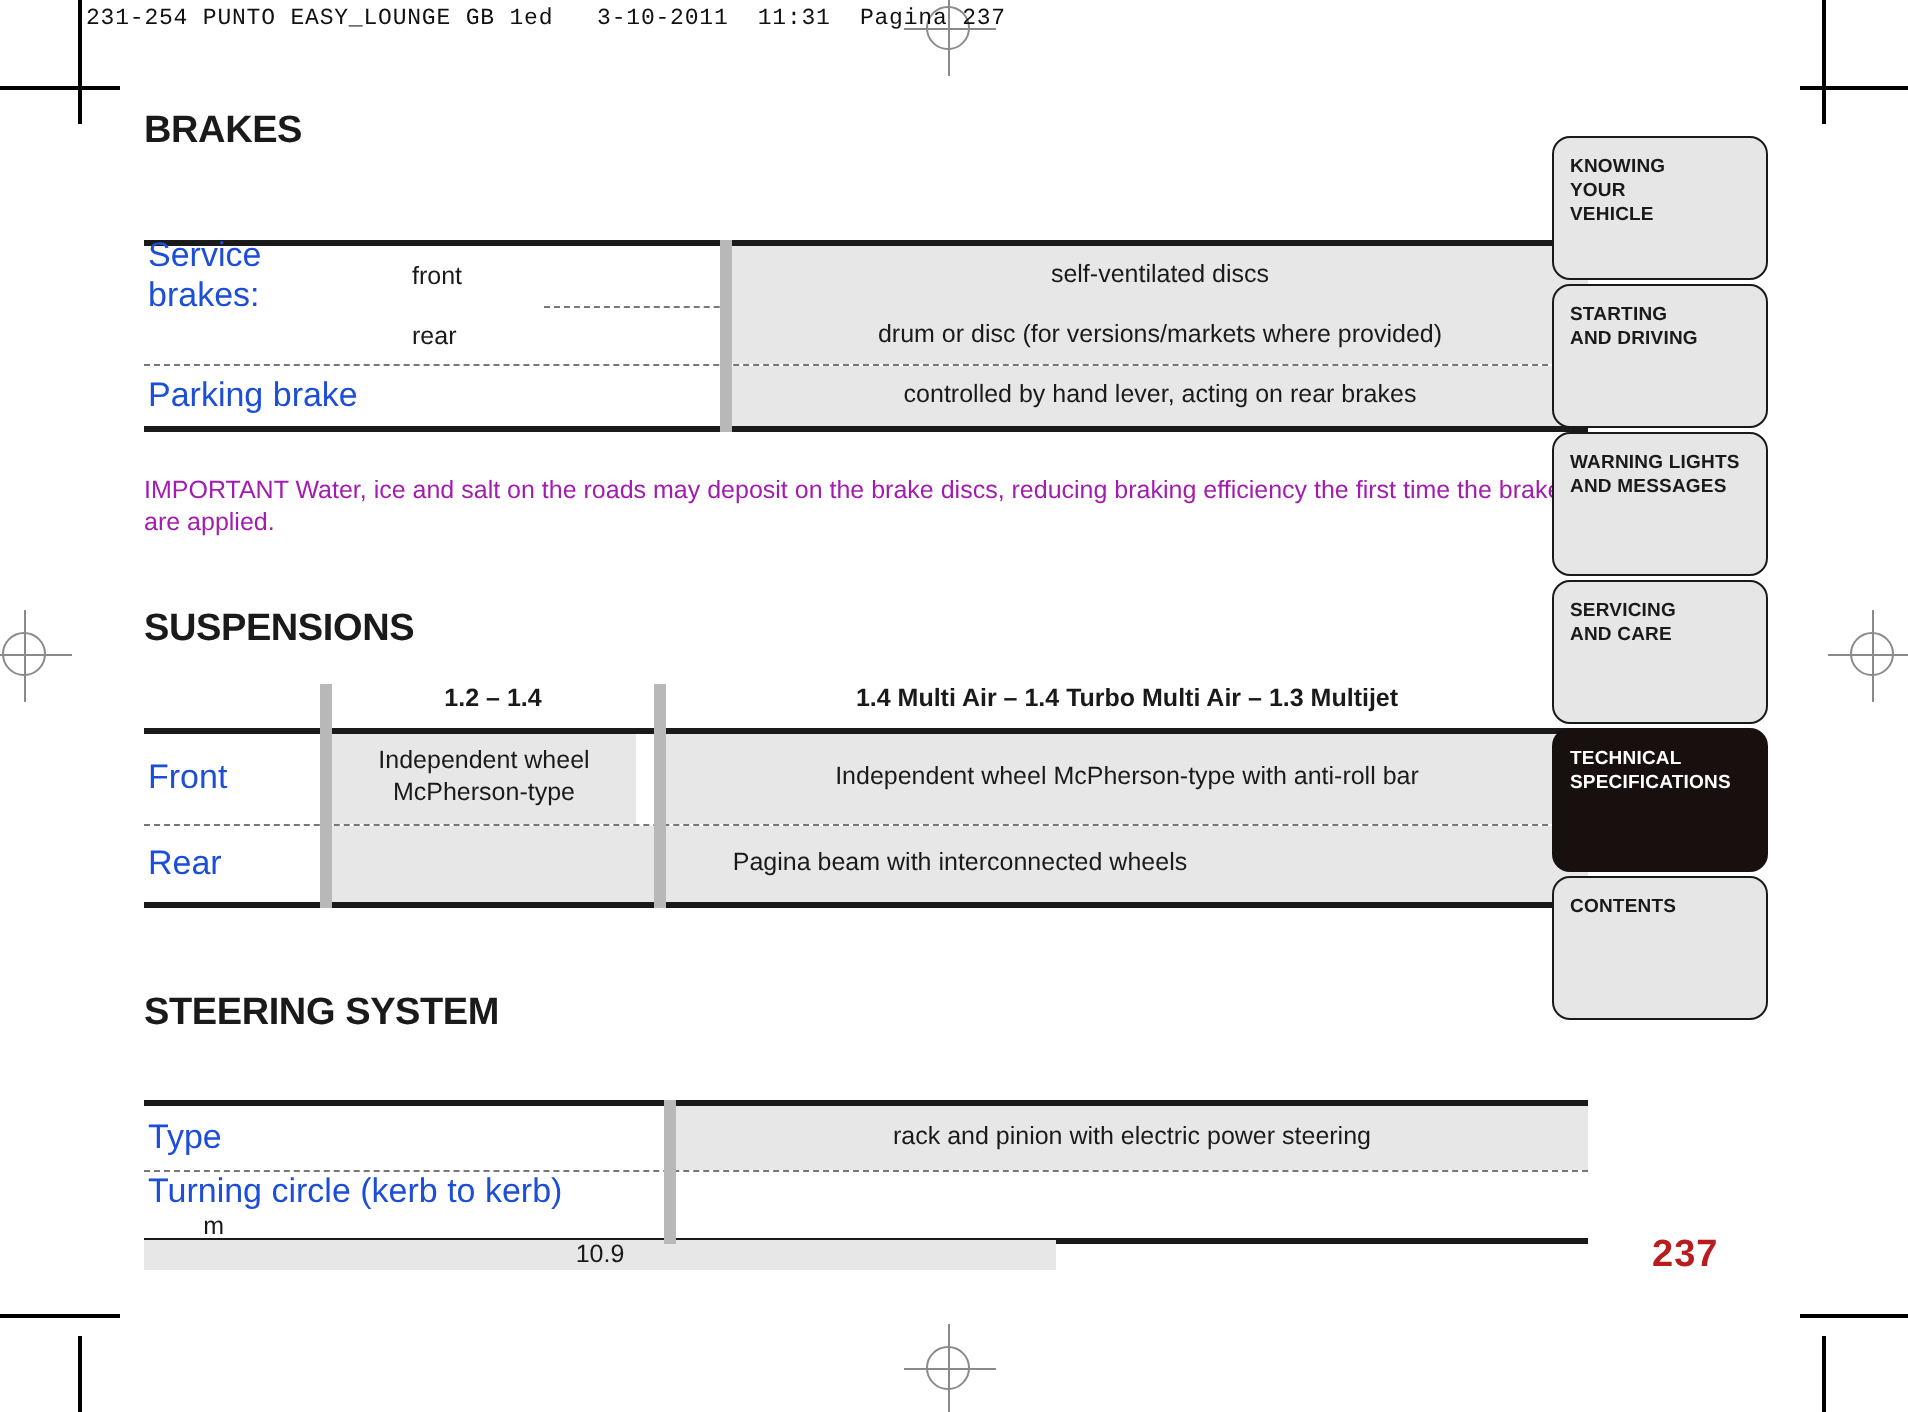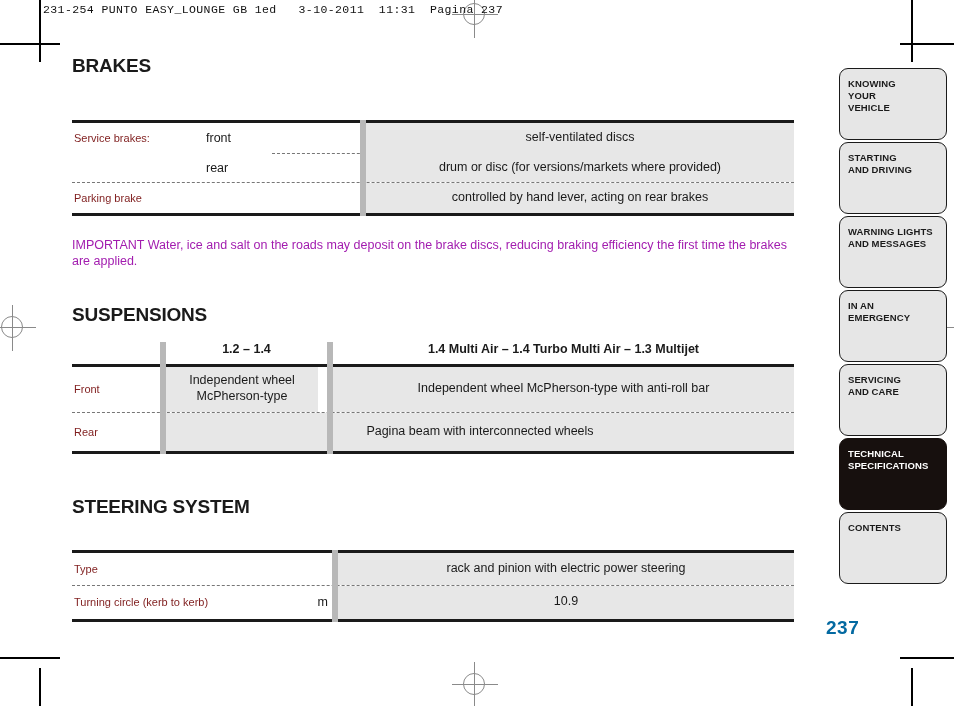--- a/index.html
+++ b/index.html
@@ -93,25 +93,25 @@
   }
 
   .row {
     position: relative;
     display: flex;
     align-items: stretch;
     width: 100%;
   }
 
   .cell-label {
-    font-size: 11px;
+    font-size: 17px;
     display: flex;
     align-items: center;
     padding-left: 2px;
-    color: #7f1d1d;
+    color: #1d4ed8;
   }
   .cell-sub {
     font-size: 12.5px;
     display: flex;
     align-items: center;
     padding-left: 22px;
     color: #1a1a1a;
   }
   .cell-fill {
     background: #e7e7e7;
@@ -151,21 +151,21 @@
   .para {
     font-size: 12.5px;
     line-height: 1.3;
     color: #a21caf;
     margin: 0;
   }
 
   
   .tabs {
     position: absolute;
-    left: 839px;
+    left: 776px;
     top: 68px;
     width: 108px;
   }
   .tab {
     width: 108px;
     border: 1px solid #1a1a1a;
     border-radius: 9px;
     background: #e6e6e6;
     color: #1a1a1a;
     font-size: 9.5px;
@@ -180,21 +180,21 @@
     background: #17100e;
     color: #ffffff;
     border-color: #17100e;
   }
   .pagenum {
     position: absolute;
     left: 826px;
     top: 617px;
     font-size: 19px;
     font-weight: bold;
-    color: #0369a1;
+    color: #b91c1c;
     letter-spacing: 0.5px;
   }
 </style>
 </head>
 <body>
 
 <div class="crop crop-h" style="left:0px; top:43px;"></div>
 <div class="crop crop-v" style="left:39px; top:0px;"></div>
 
 <div class="crop crop-h" style="left:900px; top:43px;"></div>
@@ -304,41 +304,39 @@
     <div class="rule-top"></div>
 
     <div class="row" style="height:32px;">
       <div class="cell-label" style="width:216px;">Type</div>
       <div class="cell-unit" style="width:50px;"></div>
       <div class="cell-fill" style="width:456px;">rack and pinion with electric power steering</div>
     </div>
 
     <div class="rule-dot"></div>
 
-    <div class="row" style="height:33px;">
+    <div class="row" style="height:33px;flex-direction:column;">
       <div class="cell-label" style="width:216px;">Turning circle (kerb to kerb)</div>
       <div class="cell-unit" style="width:50px;">m</div>
       <div class="cell-fill" style="width:456px;">10.9</div>
     </div>
 
     <div class="rule-bot"></div>
   </div>
 
 </div>
 
 <div class="tabs">
   <div class="tab h68"><span style="white-space:pre-line;">KNOWING
 YOUR
 VEHICLE</span></div>
   <div class="tab h68"><span style="white-space:pre-line;">STARTING
 AND DRIVING</span></div>
   <div class="tab h68"><span style="white-space:pre-line;text-align:center;">WARNING LIGHTS
 AND MESSAGES</span></div>
-  <div class="tab h68"><span style="white-space:pre-line;">IN AN
-EMERGENCY</span></div>
   <div class="tab h68"><span style="white-space:pre-line;">SERVICING
 AND CARE</span></div>
   <div class="tab h68 active"><span style="white-space:pre-line;">TECHNICAL
 SPECIFICATIONS</span></div>
   <div class="tab h68"><span style="white-space:pre-line;">CONTENTS</span></div>
 </div>
 
 <div class="pagenum">237</div>
 
 </body></html>

